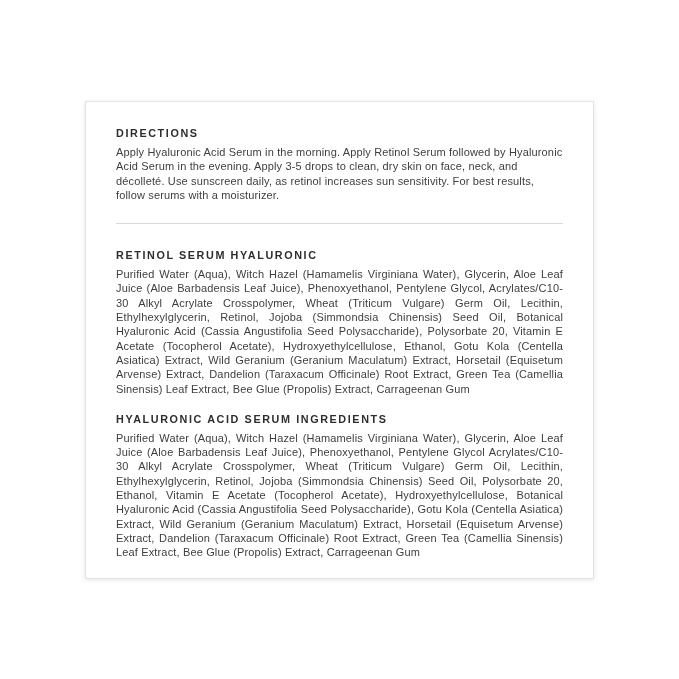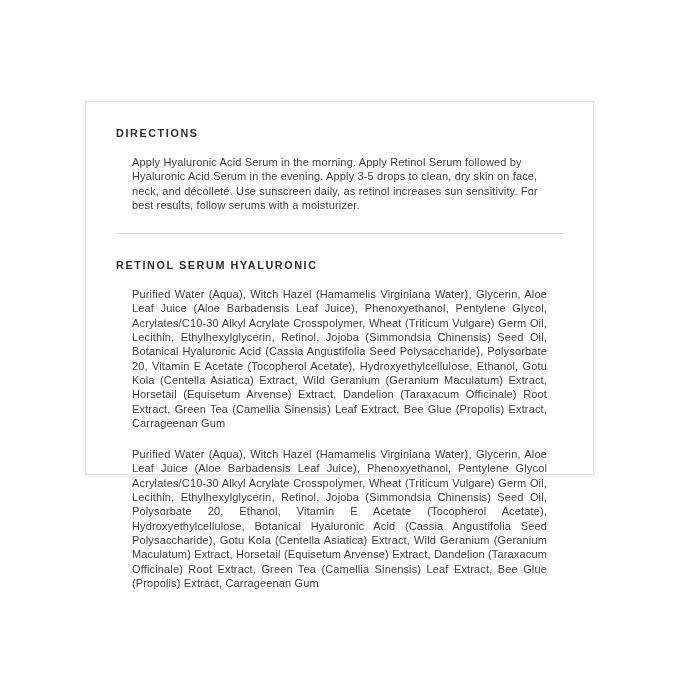--- a/index.html
+++ b/index.html
@@ -13,36 +13,36 @@
     height: 679px;
     background: #ffffff;
     font-family: "Liberation Sans", sans-serif;
     overflow: hidden;
   }
   .label-card {
     position: absolute;
     left: 85px;
     top: 101px;
     width: 509px;
-    height: 374px;
+    height: 478px;
     box-sizing: border-box;
     background: #ffffff;
     border: 1px solid #e3e3e3;
     box-shadow: 0 1px 5px rgba(0,0,0,0.10);
     padding: 25px 30px 24px 30px;
   }
   .section-heading {
     margin: 0 0 6px 0;
     font-size: 10.8px;
     font-weight: bold;
     letter-spacing: 1.6px;
     color: #2d2d2d;
   }
   .body-text {
-    margin: 16px;
+    margin: 0;
     font-size: 11px;
     line-height: 14.3px;
     letter-spacing: 0.15px;
     color: #3e3e3e;
   }
   .body-text + .body-text {
     margin-top: 14px;
   }
   .justified {
     text-align: justify;
@@ -72,17 +72,18 @@
     </section>
 
     <hr class="divider">
 
     <section class="ingredients-section">
       <h2 class="section-heading">RETINOL SERUM HYALURONIC</h2>
       <p class="body-text justified">Purified Water (Aqua), Witch Hazel (Hamamelis Virginiana Water), Glycerin, Aloe Leaf Juice (Aloe Barbadensis Leaf Juice), Phenoxyethanol, Pentylene Glycol, Acrylates/C10-30 Alkyl Acrylate Crosspolymer, Wheat (Triticum Vulgare) Germ Oil, Lecithin, Ethylhexylglycerin, Retinol, Jojoba (Simmondsia Chinensis) Seed Oil, Botanical Hyaluronic Acid (Cassia Angustifolia Seed Polysaccharide), Polysorbate 20, Vitamin E Acetate (Tocopherol Acetate), Hydroxyethylcellulose, Ethanol, Gotu Kola (Centella Asiatica) Extract, Wild Geranium (Geranium Maculatum) Extract, Horsetail (Equisetum Arvense) Extract, Dandelion (Taraxacum Officinale) Root Extract, Green Tea (Camellia Sinensis) Leaf Extract, Bee Glue (Propolis) Extract, Carrageenan Gum</p>
     </section>
 
     <section class="ingredients-section">
+      <h2 class="section-heading">HYALURONIC ACID SERUM INGREDIENTS</h2>
       <p class="body-text justified">Purified Water (Aqua), Witch Hazel (Hamamelis Virginiana Water), Glycerin, Aloe Leaf Juice (Aloe Barbadensis Leaf Juice), Phenoxyethanol, Pentylene Glycol Acrylates/C10-30 Alkyl Acrylate Crosspolymer, Wheat (Triticum Vulgare) Germ Oil, Lecithin, Ethylhexylglycerin, Retinol, Jojoba (Simmondsia Chinensis) Seed Oil, Polysorbate 20, Ethanol, Vitamin E Acetate (Tocopherol Acetate), Hydroxyethylcellulose, Botanical Hyaluronic Acid (Cassia Angustifolia Seed Polysaccharide), Gotu Kola (Centella Asiatica) Extract, Wild Geranium (Geranium Maculatum) Extract, Horsetail (Equisetum Arvense) Extract, Dandelion (Taraxacum Officinale) Root Extract, Green Tea (Camellia Sinensis) Leaf Extract, Bee Glue (Propolis) Extract, Carrageenan Gum</p>
     </section>
 
   </div>
 </div>
 
 </body></html>

